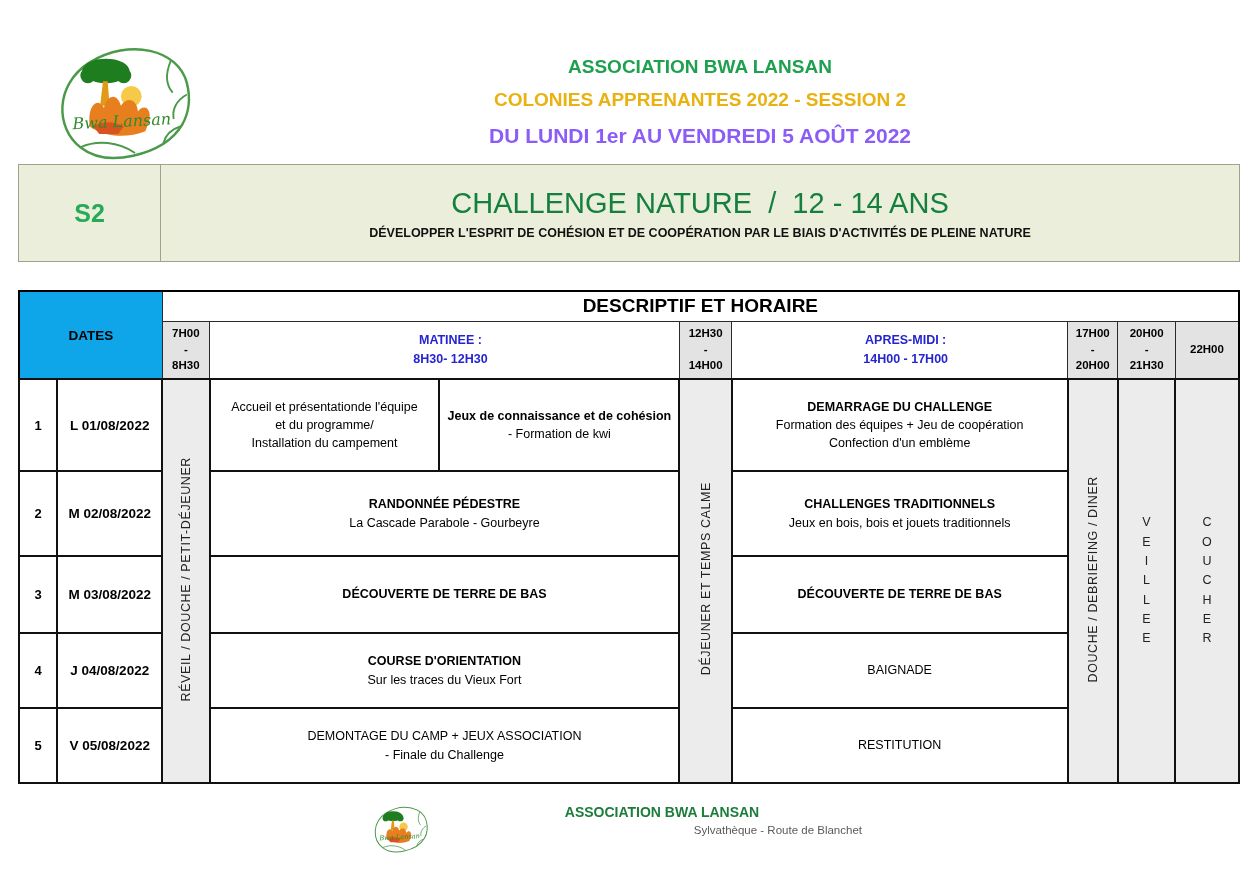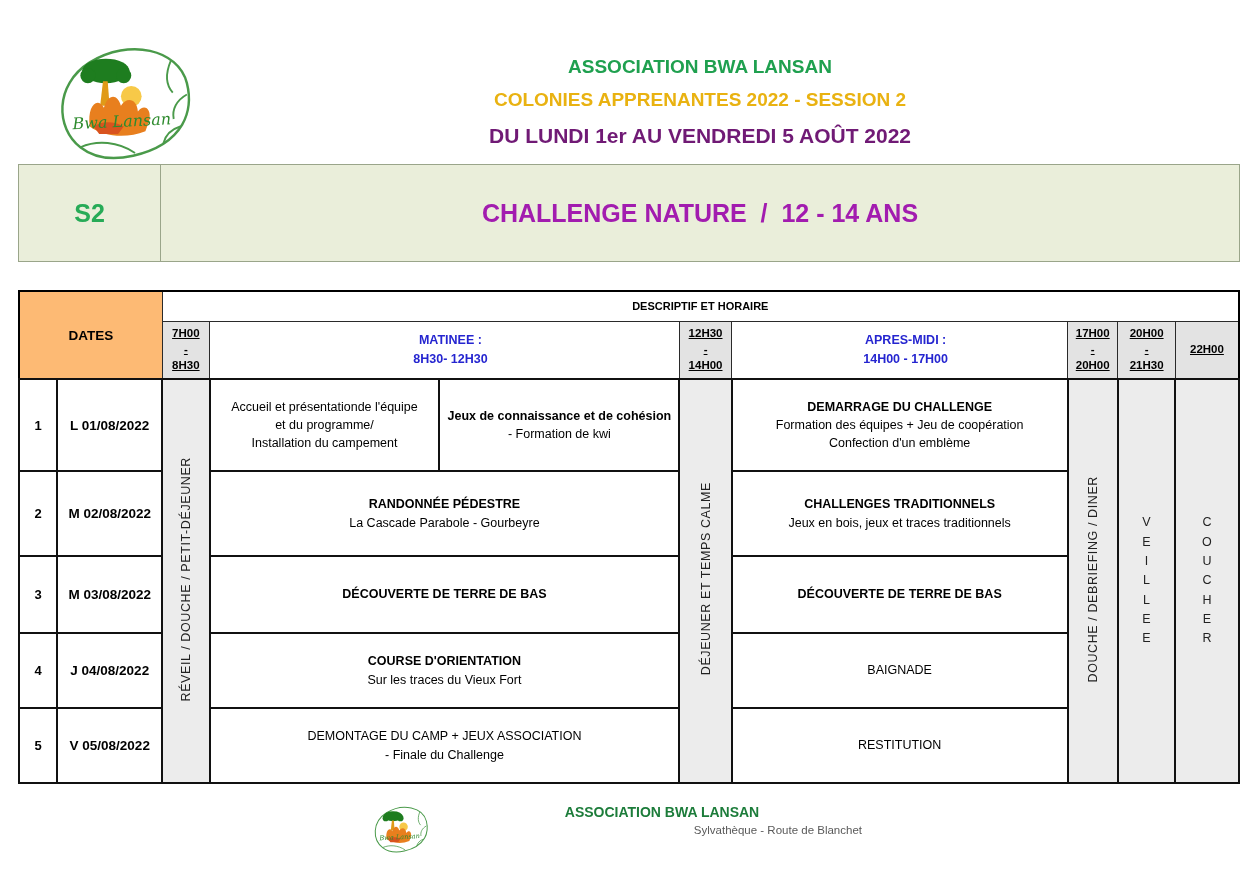--- a/index.html
+++ b/index.html
@@ -11,50 +11,50 @@
   }
 
   
   .logo-main { position: absolute; left: 50px; top: 36px; width: 155px; height: 132px; }
   .header-titles {
     position: absolute; left: 400px; top: 56px; width: 600px;
     text-align: center; font-weight: bold;
   }
   .ht-line1 { font-size: 19px; color: #1fa04f; margin-bottom: 11px; }
   .ht-line2 { font-size: 19px; color: #e9b211; margin-bottom: 13px; }
-  .ht-line3 { font-size: 21px; color: #701a75; }
+  .ht-line3 { font-size: 21px; color: #8b5cf6; }
 
   
   .band {
     position: absolute; left: 18px; top: 164px; width: 1222px; height: 98px;
     background: #eaeeda; border: 1px solid #9aa58a; display: flex;
   }
   .band-left {
     width: 142px; border-right: 1px solid #9aa58a;
     display: flex; align-items: center; justify-content: center;
     font-size: 25px; font-weight: bold; color: #27ab57;
   }
   .band-main {
     flex: 1; display: flex; flex-direction: column;
     align-items: center; justify-content: center; text-align: center;
   }
-  .band-title { font-size: 25px; font-weight: bold; color: #a21caf; white-space: pre-wrap; }
+  .band-title { font-size: 29px; font-weight: normal; color: #15803d; white-space: pre-wrap; }
   .band-sub { font-size: 12.5px; font-weight: bold; color: #111; margin-top: 6px; }
 
   
   table.sched {
     position: absolute; left: 18px; top: 290px; width: 1222px;
     border-collapse: collapse; table-layout: fixed;
     border: 2.5px solid #000;
   }
   table.sched td { border: 1.4px solid #2a2a2a; text-align: center; vertical-align: middle; overflow: hidden; }
   table.sched tr.body td { border-width: 2px; border-color: #111; }
-  td.descriptif { font-size: 11px; font-weight: bold; background: #fff; }
-  td.dates-h { font-size: 13.5px; font-weight: bold; background: #fdba74; }
-  td.time { font-size: 11.5px; font-weight: bold; background: #e3e3e3; white-space: pre-line; line-height: 1.35; text-decoration: underline; }
+  td.descriptif { font-size: 19px; font-weight: bold; background: #fff; }
+  td.dates-h { font-size: 13.5px; font-weight: bold; background: #0ea5e9; }
+  td.time { font-size: 11.5px; font-weight: bold; background: #e3e3e3; white-space: pre-line; line-height: 1.35; }
   td.slot-label { background: #fff; padding-left: 12px; }
   .blue-label { color: #2525d0; font-size: 12.5px; font-weight: bold; white-space: pre-line; line-height: 1.5; }
   td.numcell { font-size: 13px; font-weight: bold; background: #fff; }
   td.datecell { font-size: 13.5px; font-weight: bold; background: #fff; }
   td.act { background: #fff; font-size: 12.5px; padding: 3px 6px; }
   .act-title { font-size: 12.5px; line-height: 1.45; white-space: pre-line; }
   .act-title.b { font-weight: bold; }
   .act-sub { font-size: 12.5px; line-height: 1.45; white-space: pre-line; }
   td.vband { background: #ececec; }
   .vtext {
@@ -101,20 +101,21 @@
   <div class="header-titles">
     <div class="ht-line1">ASSOCIATION BWA LANSAN</div>
     <div class="ht-line2">COLONIES APPRENANTES 2022 - SESSION 2</div>
     <div class="ht-line3">DU LUNDI 1er AU VENDREDI 5 AOÛT 2022</div>
   </div>
 
   <div class="band">
     <div class="band-left">S2</div>
     <div class="band-main">
       <div class="band-title">CHALLENGE NATURE  /  12 - 14 ANS</div>
+      <div class="band-sub">DÉVELOPPER L'ESPRIT DE COHÉSION ET DE COOPÉRATION PAR LE BIAIS D'ACTIVITÉS DE PLEINE NATURE</div>
     </div>
   </div>
 
   <table class="sched">
     <colgroup>
       <col style="width:38px">
         <col style="width:104px">
         <col style="width:47px">
       <col style="width:228px">
         <col style="width:238px">
@@ -203,21 +204,21 @@
 
     <tr class="body" style="height:85px">
       <td class="numcell">2</td>
       <td class="datecell">M 02/08/2022</td>
       <td class="act" colspan="2">
         <div class="act-title b">RANDONNÉE PÉDESTRE</div>
         <div class="act-sub">La Cascade Parabole - Gourbeyre</div>
       </td>
       <td class="act">
         <div class="act-title b">CHALLENGES TRADITIONNELS</div>
-        <div class="act-sub">Jeux en bois, jeux et traces traditionnels</div>
+        <div class="act-sub">Jeux en bois, bois et jouets traditionnels</div>
       </td>
     </tr>
 
     <tr class="body" style="height:77px">
       <td class="numcell">3</td>
       <td class="datecell">M 03/08/2022</td>
       <td class="act" colspan="2">
         <div class="act-title b">DÉCOUVERTE DE TERRE DE BAS</div>
         <div class="act-sub"></div>
       </td>

